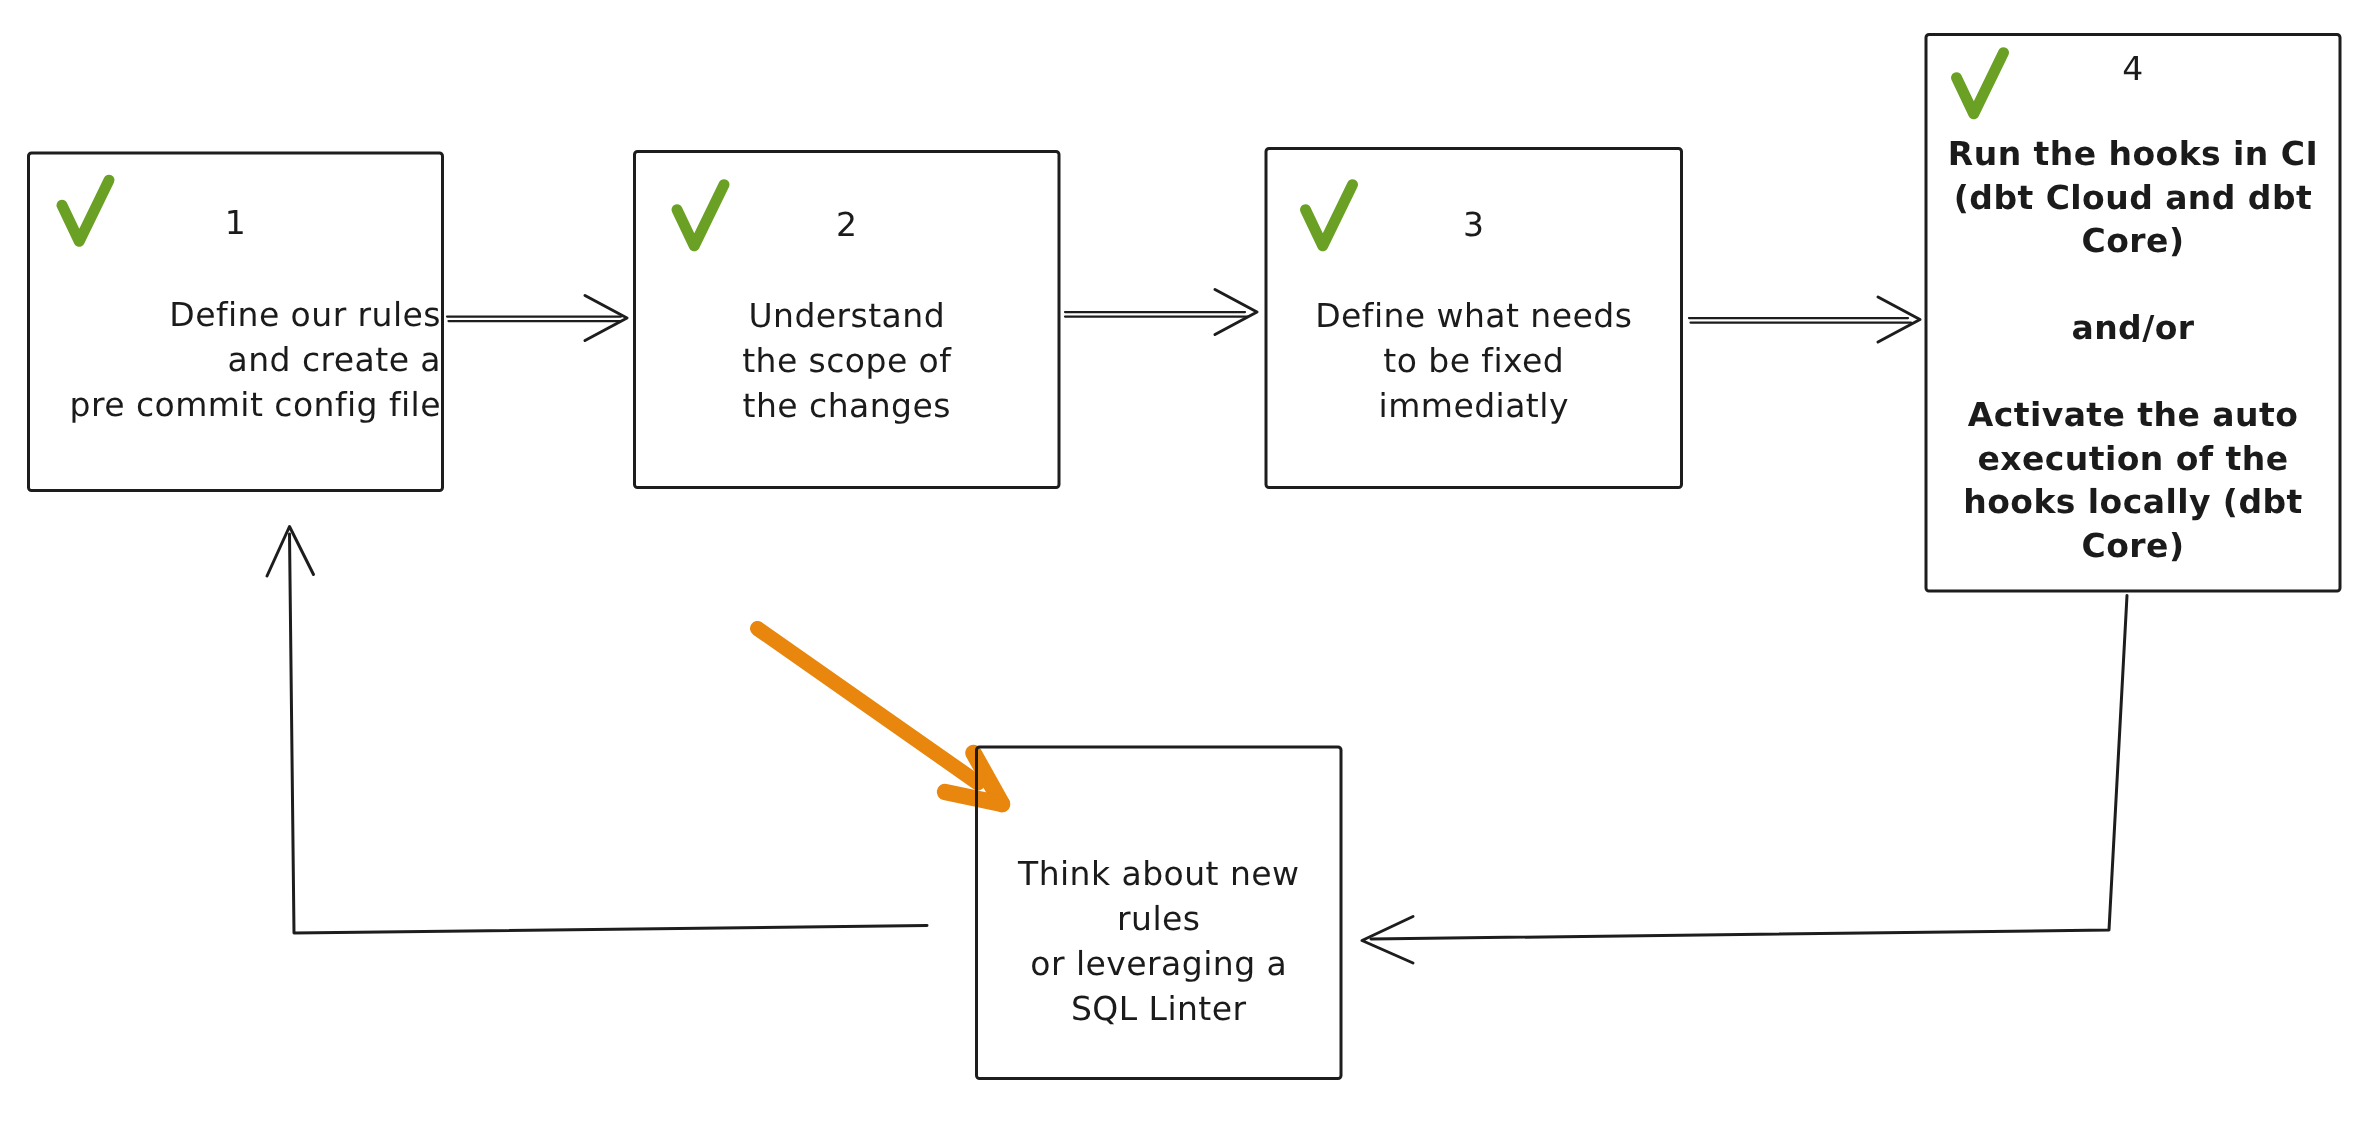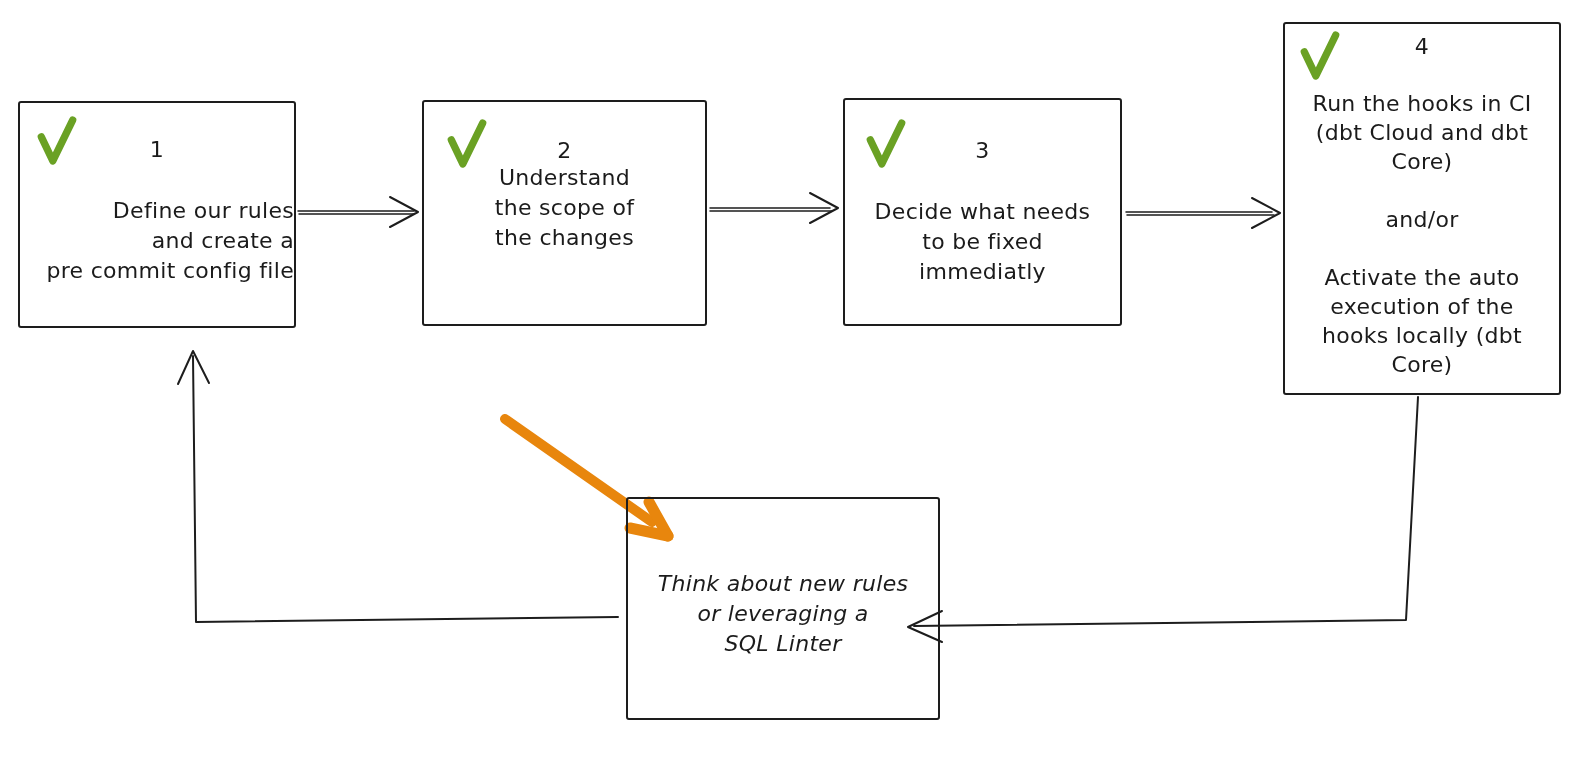--- a/index.html
+++ b/index.html
@@ -89,33 +89,33 @@
   }
   
   #node-step-1 { left: 18px;   top: 101px; width: 278px; height: 227px; }
   #node-step-1 .check { left: 14px; top: 10px; }
   #node-step-1 .num   { margin-top: 34px; }
   #node-step-1 .txt   { margin-top: 34px; text-align: right; }
 
   #node-step-2 { left: 422px;  top: 100px; width: 285px; height: 226px; }
   #node-step-2 .check { left: 20px; top: 14px; }
   #node-step-2 .num   { margin-top: 36px; }
-  #node-step-2 .txt   { }
+  #node-step-2 .txt   { margin-top: 34px; }
 
   #node-step-3 { left: 843px;  top: 98px;  width: 279px; height: 228px; }
   #node-step-3 .check { left: 18px; top: 16px; }
   #node-step-3 .num   { margin-top: 38px; }
   #node-step-3 .txt   { margin-top: 34px; }
 
   #node-step-4 { left: 1283px; top: 22px;  width: 278px; height: 373px; }
   #node-step-4 .check { left: 12px; top: 4px; }
   #node-step-4 .num   { margin-top: 10px; }
-  #node-step-4 .txt   { margin-top: 30px; line-height: 29px; }
-
-  #node-loop   { left: 626px;  top: 497px; width: 314px; height: 223px; font-style: italic; }
+  #node-step-4 .txt   { margin-top: 30px; line-height: 29px; font-weight: bold; }
+
+  #node-loop   { left: 650px;  top: 497px; width: 245px; height: 223px; }
   #node-loop .txt { margin-top: 70px; }
 </style>
 </head>
 <body>
 
 <div id="canvas">
 
   <svg id="arrow-layer" xmlns="http://www.w3.org/2000/svg">
 
     <g>
@@ -174,21 +174,21 @@
 the changes</div>
   </div>
 
   <div class="node" id="node-step-3">
     <span class="check">
       <svg viewBox="0 0 44 52">
           <path d="M7 22 L18 45 L37 6"></path>
         </svg>
     </span>
     <div class="num">3</div>
-    <div class="txt">Decide what needs
+    <div class="txt">Define what needs
 to be fixed
 immediatly</div>
   </div>
 
   <div class="node" id="node-step-4">
     <span class="check">
       <svg viewBox="0 0 44 52">
           <path d="M7 22 L18 45 L37 6"></path>
         </svg>
     </span>

